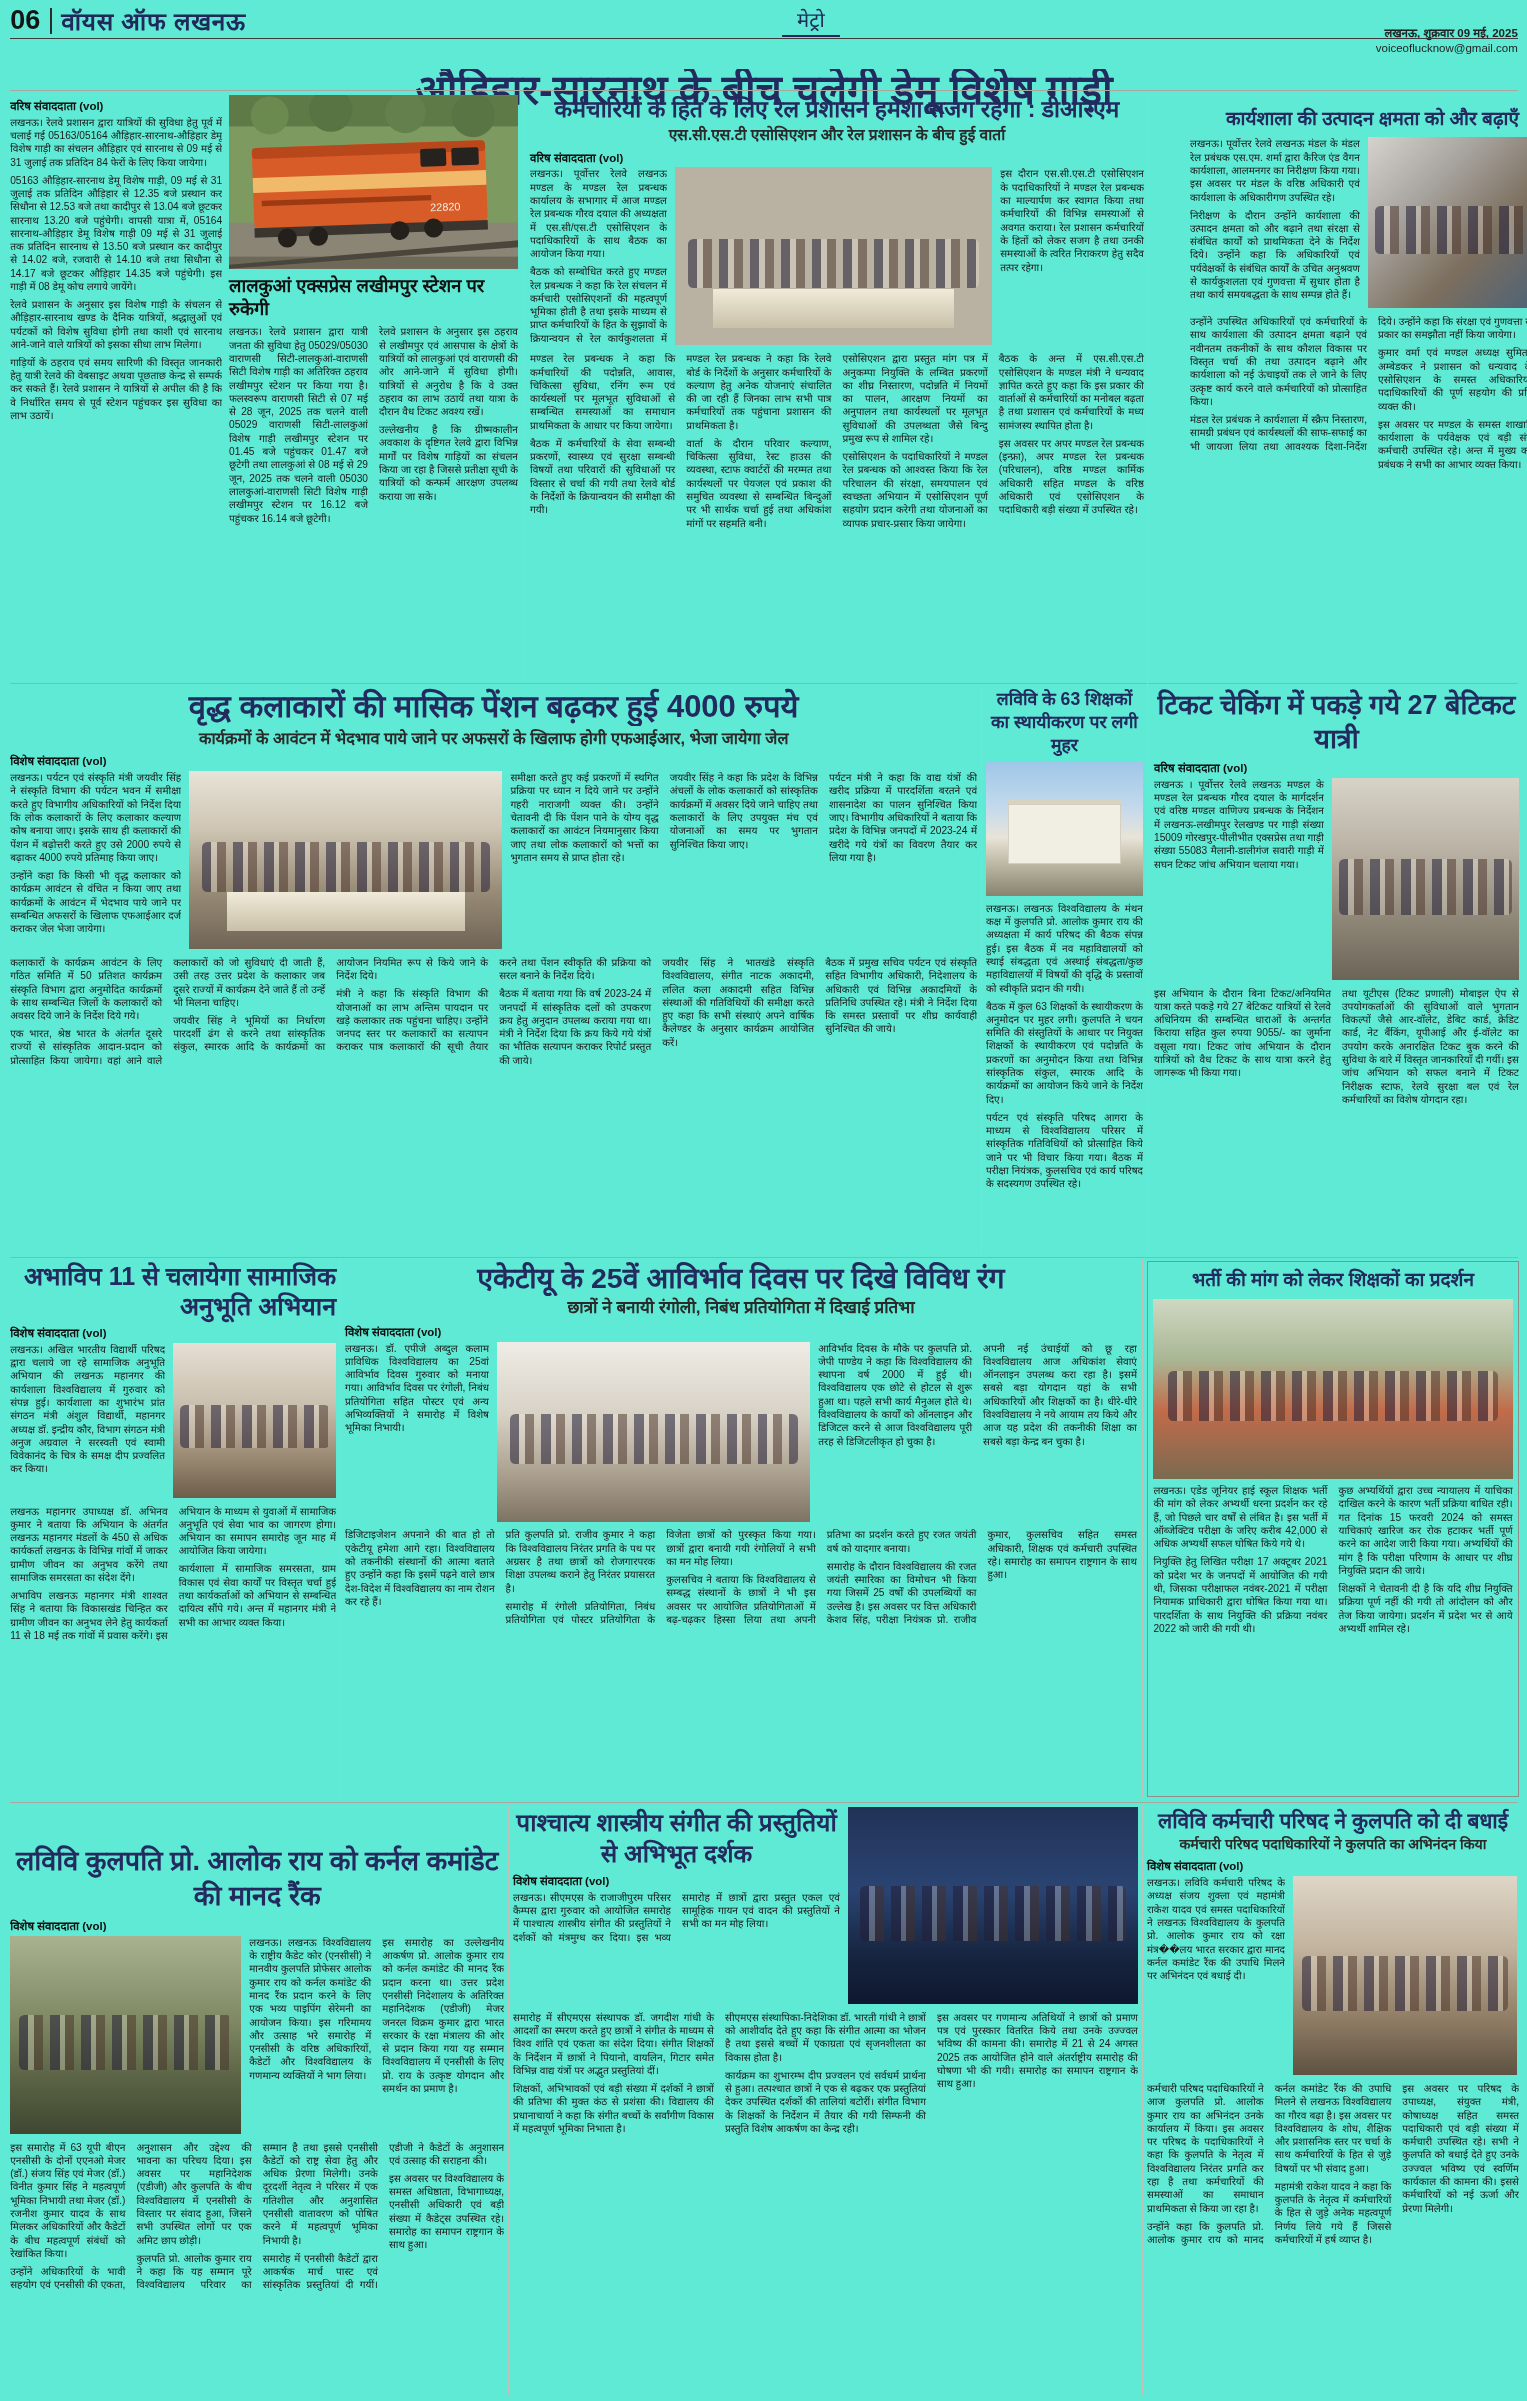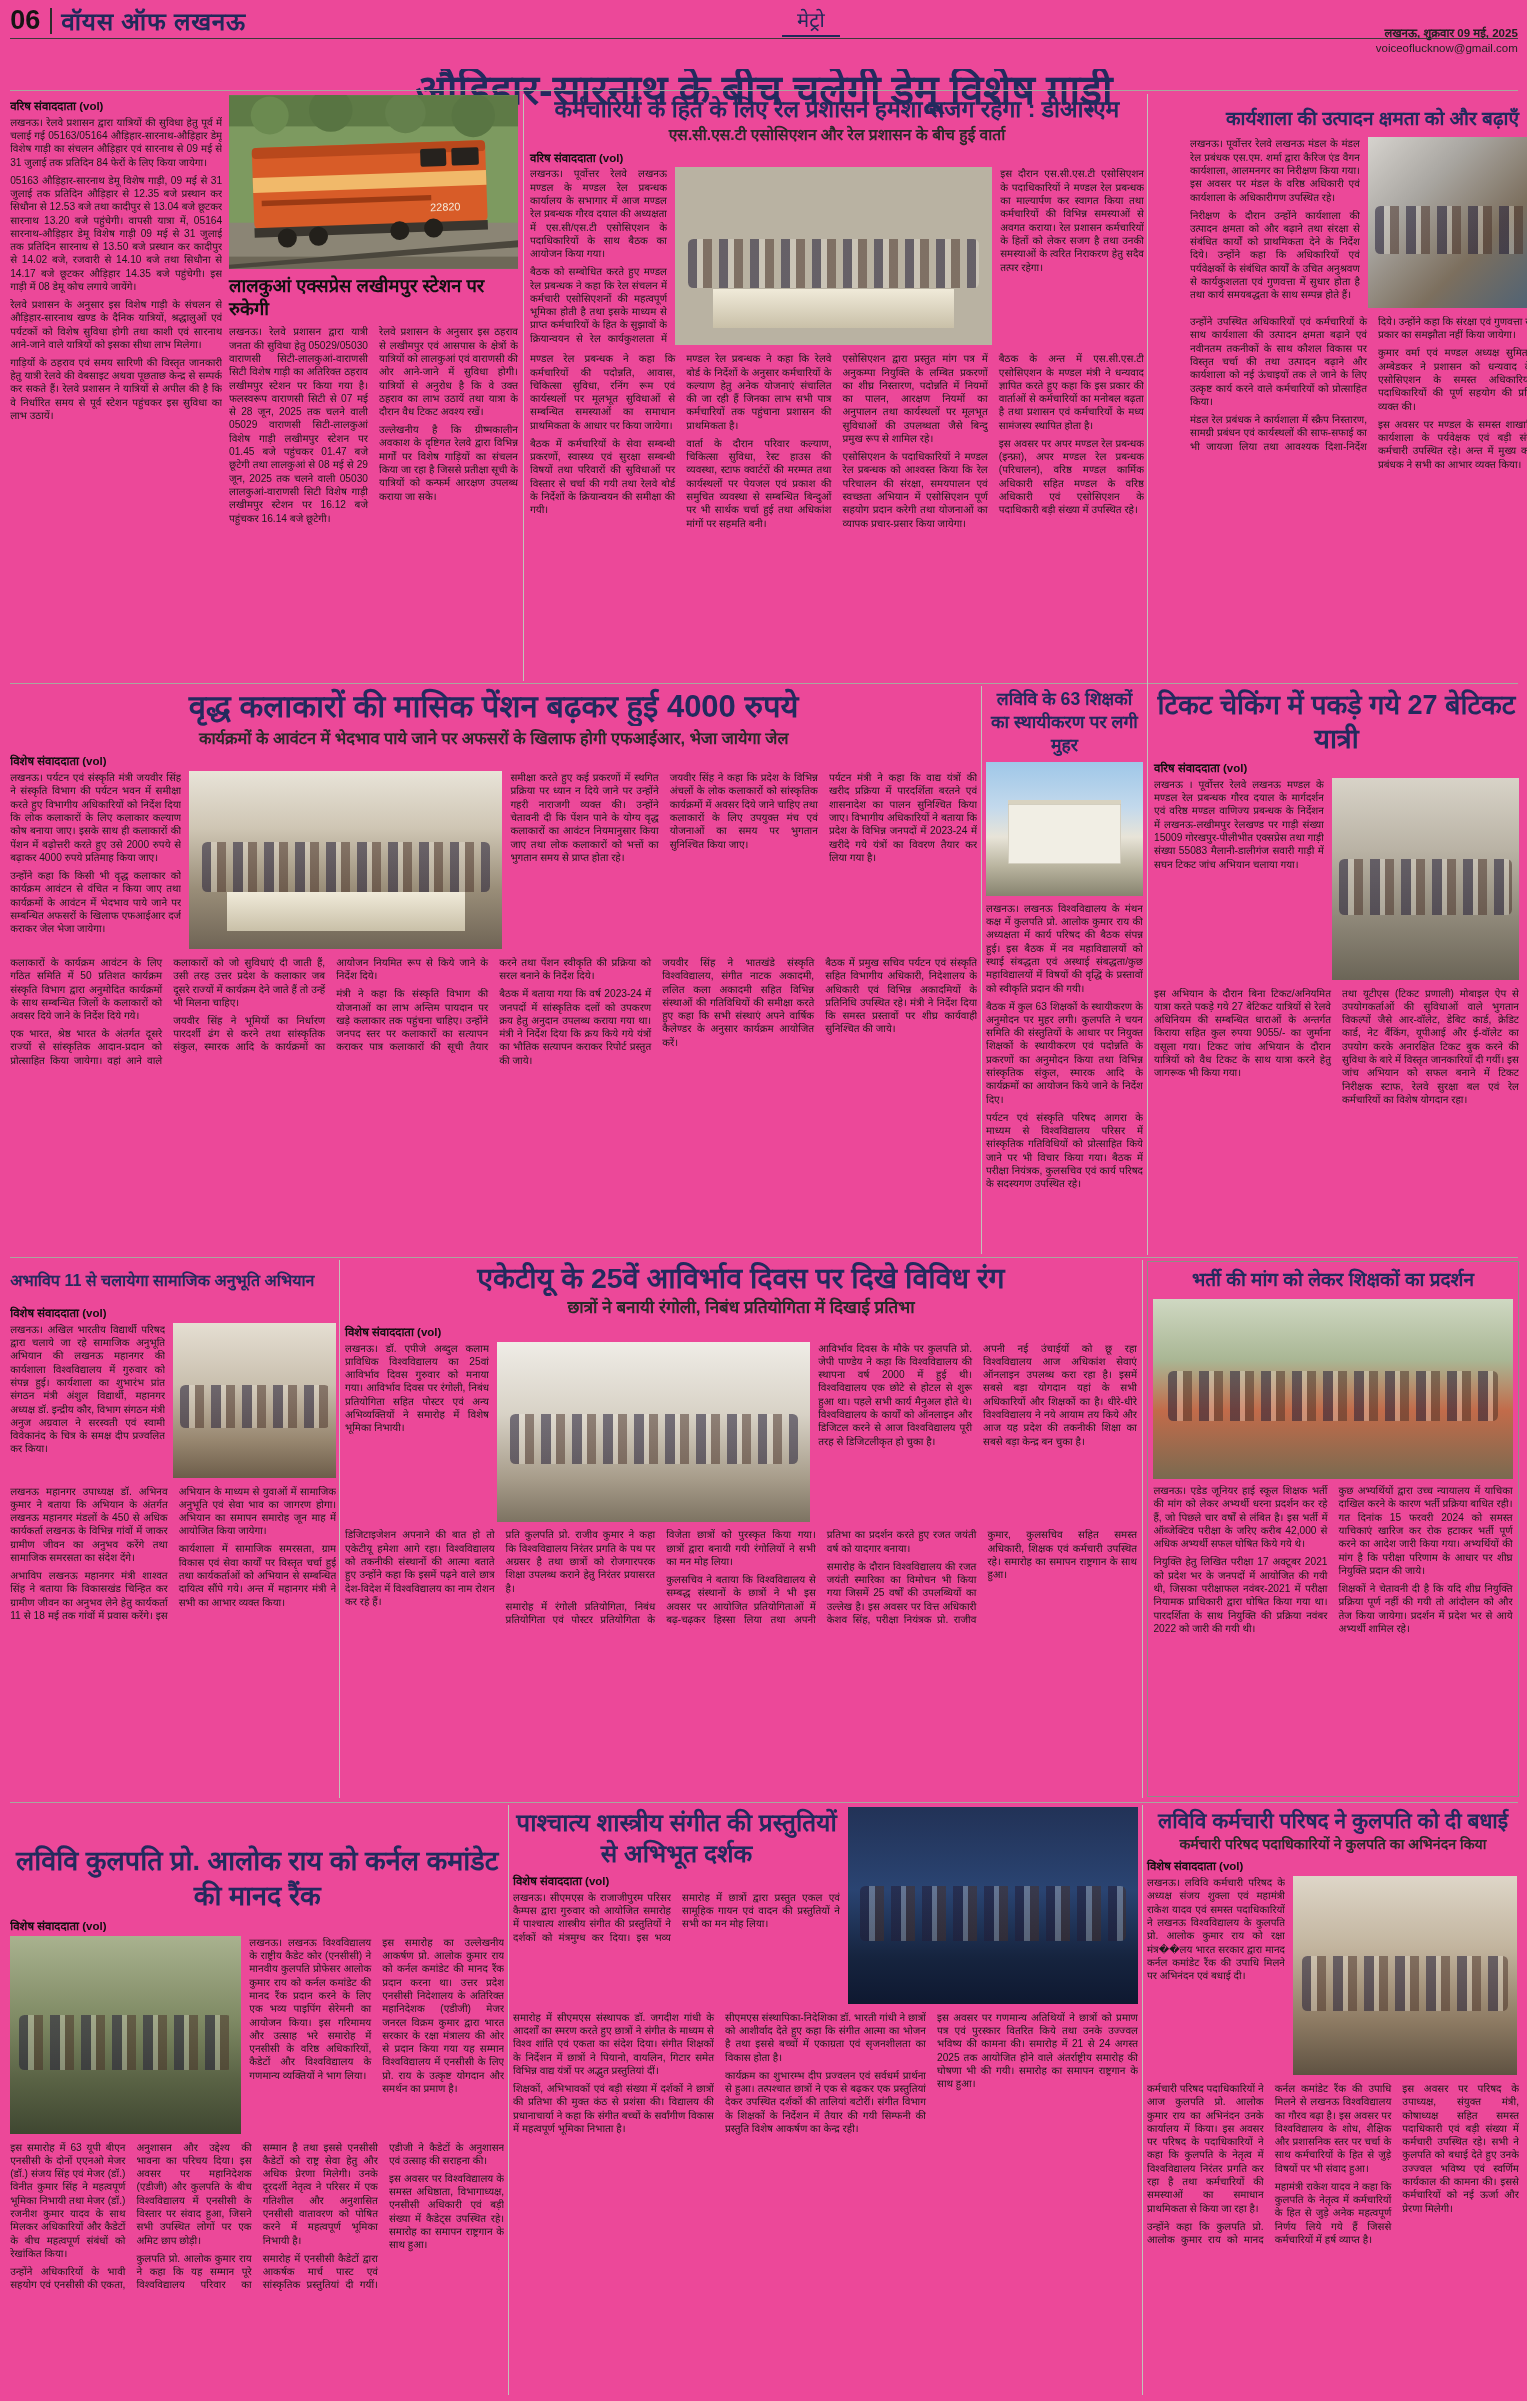--- a/index.html
+++ b/index.html
@@ -1,17 +1,17 @@
 <!DOCTYPE html>
 <html lang="hi" style="font-size:11px"><head>
 <meta charset="utf-8">
 <style>
   * { box-sizing: border-box; }
   html, body { margin:0; padding:0; background:#dddbd5; }
-  .page { position:relative; width:1528px; height:2401px; margin:0 auto; background:#ec4899;
+  .page { position:relative; width:1528px; height:2401px; margin:0 auto; background:#5eead4;
           font-family:"Liberation Sans","DejaVu Sans",sans-serif; color:#1a1a1a; overflow:hidden; }
   .abs { position:absolute; }
   .vline { position:absolute; width:0.7px; background:#c3c1ba; }
   .hline { position:absolute; left:10.2px; right:10.2px; height:0.7px; background:#a9a79f; }
 
   
   .masthead { position:absolute; left:10.2px; right:10.2px; top:4.1px; height:33px; display:flex; align-items:center; }
   .pageno { font-size:27px; font-weight:bold; color:#151515; }
   .mast-sep { width:2px; height:26px; background:#2c2c2c; margin:0 9.5px; }
   .paper-name { font-size:24.4px; font-weight:bold; color:#20295a; letter-spacing:0.7px; }
@@ -235,21 +235,21 @@
       </div>
       <div class="photo crowd ph-ticket" style="width:187px;height:202px"></div>
     </div>
     <div class="body cols2 clip" style="height:252px;margin-top:6.8px">
       <p>इस अभियान के दौरान बिना टिकट/अनियमित यात्रा करते पकड़े गये 27 बेटिकट यात्रियों से रेलवे अधिनियम की सम्बन्धित धाराओं के अन्तर्गत किराया सहित कुल रुपया 9055/- का जुर्माना वसूला गया। टिकट जांच अभियान के दौरान यात्रियों को वैध टिकट के साथ यात्रा करने हेतु जागरूक भी किया गया।</p>
       <p>तथा यूटीएस (टिकट प्रणाली) मोबाइल ऐप से उपयोगकर्ताओं की सुविधाओं वाले भुगतान विकल्पों जैसे आर-वॉलेट, डेबिट कार्ड, क्रेडिट कार्ड, नेट बैंकिंग, यूपीआई और ई-वॉलेट का उपयोग करके अनारक्षित टिकट बुक करने की सुविधा के बारे में विस्तृत जानकारियाँ दी गयीं। इस जांच अभियान को सफल बनाने में टिकट निरीक्षक स्टाफ, रेलवे सुरक्षा बल एवं रेल कर्मचारियों का विशेष योगदान रहा।</p>
     </div>
   </section>
 
   <section class="abs" style="left:10.2px;top:1261px;width:326px;height:536px">
-    <h2 style="font-size:16px;line-height:40px;text-align:left">अभाविप 11 से चलायेगा सामाजिक अनुभूति अभियान</h2>
+    <h2 style="font-size:25px;line-height:30px;text-align:right">अभाविप 11 से चलायेगा सामाजिक अनुभूति अभियान</h2>
     <div class="byline">विशेष संवाददाता (vol)</div>
     <div class="row" style="height:155px">
       <div class="body clip" style="width:155px;height:155px">
         <p>लखनऊ। अखिल भारतीय विद्यार्थी परिषद द्वारा चलाये जा रहे सामाजिक अनुभूति अभियान की लखनऊ महानगर की कार्यशाला विश्वविद्यालय में गुरुवार को संपन्न हुई। कार्यशाला का शुभारंभ प्रांत संगठन मंत्री अंशुल विद्यार्थी, महानगर अध्यक्ष डॉ. इन्द्रीय कौर, विभाग संगठन मंत्री अनुज अग्रवाल ने सरस्वती एवं स्वामी विवेकानंद के चित्र के समक्ष दीप प्रज्वलित कर किया।</p>
       </div>
       <div class="photo crowd ph-handshake" style="width:163px;height:155px"></div>
     </div>
     <div class="body cols2 clip" style="height:279px;margin-top:6.8px">
       <p>लखनऊ महानगर उपाध्यक्ष डॉ. अभिनव कुमार ने बताया कि अभियान के अंतर्गत लखनऊ महानगर मंडलों के 450 से अधिक कार्यकर्ता लखनऊ के विभिन्न गांवों में जाकर ग्रामीण जीवन का अनुभव करेंगे तथा सामाजिक समरसता का संदेश देंगे।</p>
       <p>अभाविप लखनऊ महानगर मंत्री शाश्वत सिंह ने बताया कि विकासखंड चिन्हित कर ग्रामीण जीवन का अनुभव लेने हेतु कार्यकर्ता 11 से 18 मई तक गांवों में प्रवास करेंगे। इस अभियान के माध्यम से युवाओं में सामाजिक अनुभूति एवं सेवा भाव का जागरण होगा। अभियान का समापन समारोह जून माह में आयोजित किया जायेगा।</p>

